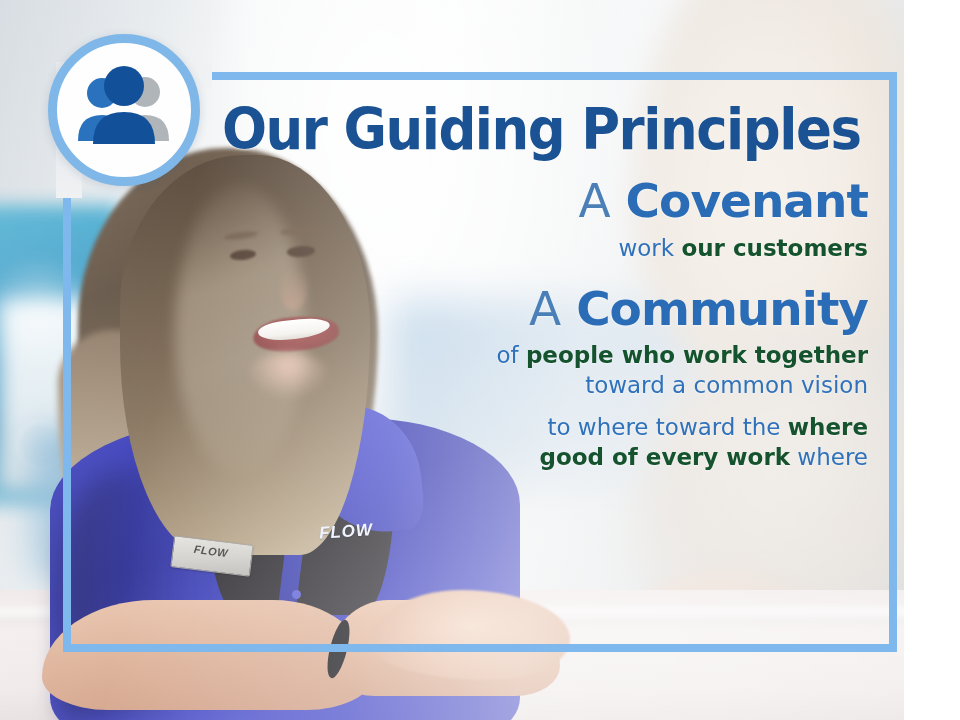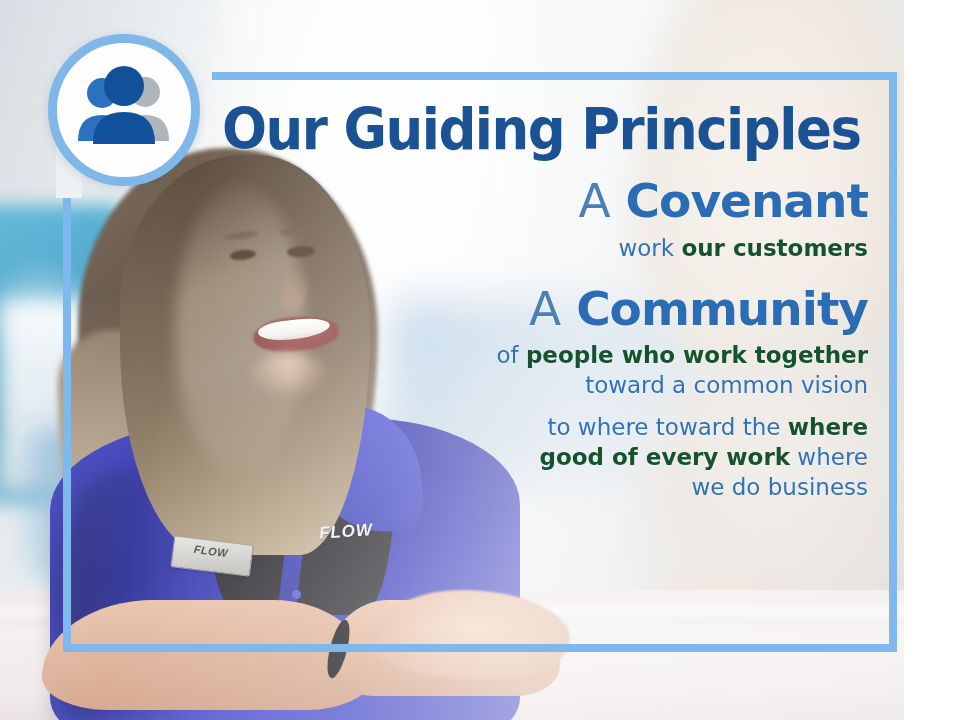--- a/index.html
+++ b/index.html
@@ -536,18 +536,18 @@
 
     <div class="principle sp-community">
       <div class="p-head">
         <span class="art">A</span>
         <span class="word">Community</span>
       </div>
       <div class="p-sub"><span>of </span><b>people who work together</b><br><span>toward a common vision</span></div>
     </div>
 
     <div class="principle sp-commitment">
-      <div class="p-sub"><span>to where toward the </span><b>where</b><br><b>good of every work</b><span> where</span><br><span>we do business</span></div>
+      <div class="p-sub"><span>to where toward the </span><b>where</b><br><b>good of every work</b><span> where</span><br></div>
     </div>
 
   </div>
 
 </div>
 
 </body></html>

